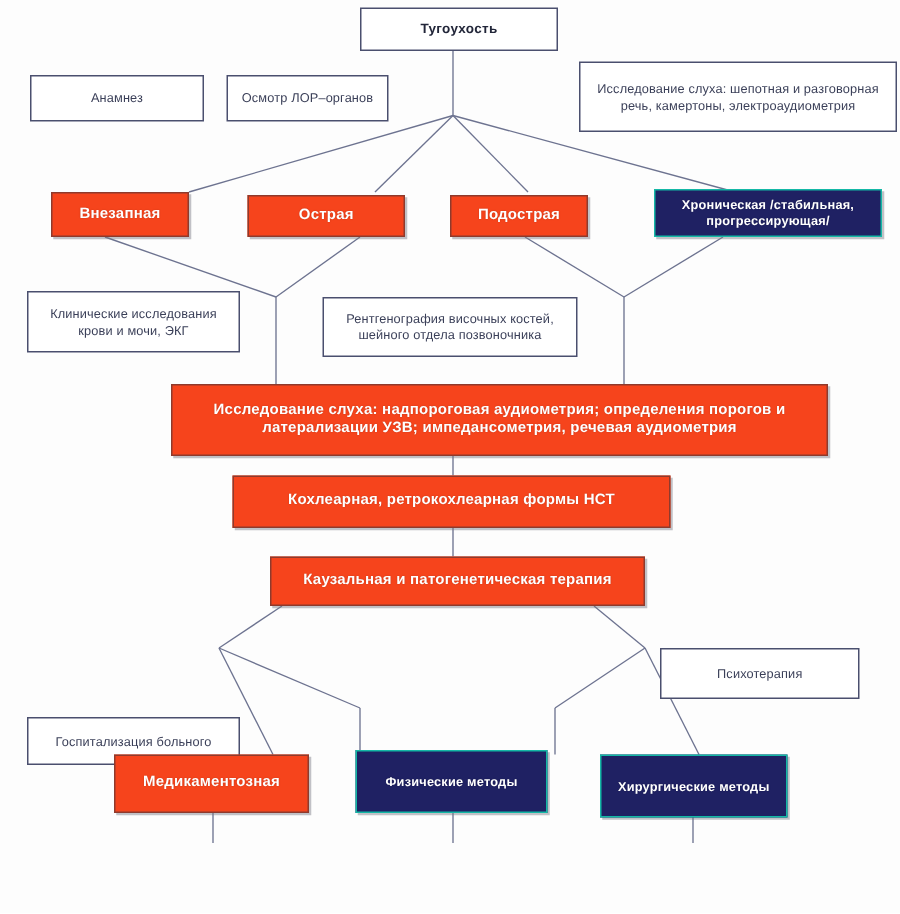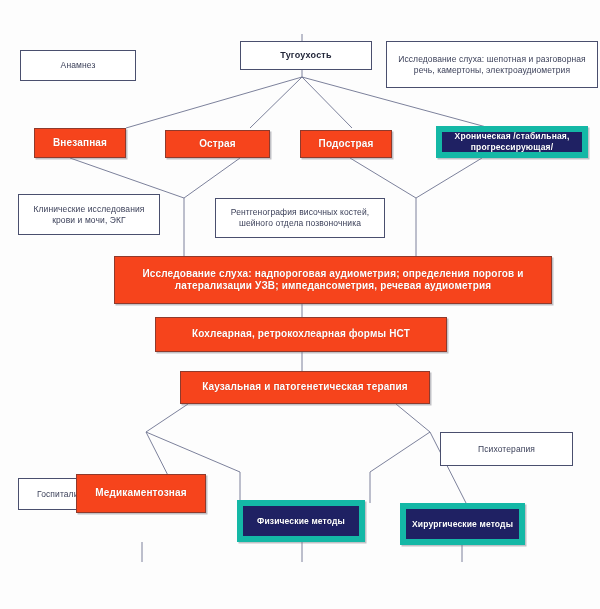--- a/index.html
+++ b/index.html
@@ -60,21 +60,21 @@
     border: 1px solid #8f3a2c;
     color: #ffffff;
     font-size: 10px;
     font-weight: bold;
     letter-spacing: .15px;
     box-shadow: 1.5px 1.5px 0 rgba(120,120,130,.45);
   }
   
   .n-navy {
     background: #1f2163;
-    border: 6px solid #14b8a6;
+    border: 1px solid #14b8a6;
     color: #ffffff;
     font-size: 8.5px;
     font-weight: bold;
     letter-spacing: .15px;
     box-shadow: 1.5px 1.5px 0 rgba(120,120,130,.45);
   }
   .n-orange span, .n-navy span {
     text-shadow: 0 0 1px rgba(0,0,0,.25);
   }
 </style>
@@ -114,28 +114,31 @@
       <line x1="430" y1="432" x2="466" y2="503"></line>
       <line x1="430" y1="432" x2="370" y2="472"></line>
       <line x1="370" y1="472" x2="370" y2="503"></line>
 
       <line x1="142" y1="542" x2="142" y2="562"></line>
       <line x1="302" y1="542" x2="302" y2="562"></line>
       <line x1="462" y1="542" x2="462" y2="562"></line>
     </g>
   </svg>
 
-  <div class="node n-root" style="left:240px; top:5px; width:132px; height:29px;margin-top:36px;">
+  <div class="node n-root" style="left:240px; top:5px; width:132px; height:29px;">
     <span>Тугоухость</span>
   </div>
 
   <div class="node n-plain" style="left:20px; top:50px; width:116px; height:31px;">
     <span>Анамнез</span>
   </div>
 
+  <div class="node n-plain" style="left:151px; top:50px; width:108px; height:31px;">
+    <span>Осмотр ЛОР–органов</span>
+  </div>
 
   <div class="node n-plain" style="left:386px; top:41px; width:212px; height:47px;">
     <span>Исследование слуха: шепотная и разговорная речь, камертоны, электроаудиометрия</span>
   </div>
 
   <div class="node n-orange" style="left:34px; top:128px; width:92px; height:30px;">
     <span>Внезапная</span>
   </div>
 
   <div class="node n-orange" style="left:165px; top:130px; width:105px; height:28px;">
@@ -173,21 +176,21 @@
 
   <div class="node n-plain" style="left:18px; top:434px; width:142px; height:32px;margin-top:44px;">
     <span>Госпитализация больного</span>
   </div>
 
 
   <div class="node n-plain" style="left:440px; top:432px; width:133px; height:34px;">
     <span>Психотерапия</span>
   </div>
 
-  <div class="node n-orange" style="left:76px; top:474px; width:130px; height:39px;">
+  <div class="node n-orange" style="left:76px; top:503px; width:130px; height:39px;">
     <span>Медикаментозная</span>
   </div>
 
   <div class="node n-navy" style="left:237px; top:500px; width:128px; height:42px;">
     <span>Физические методы</span>
   </div>
 
   <div class="node n-navy" style="left:400px; top:503px; width:125px; height:42px;">
     <span>Хирургические методы</span>
   </div>

